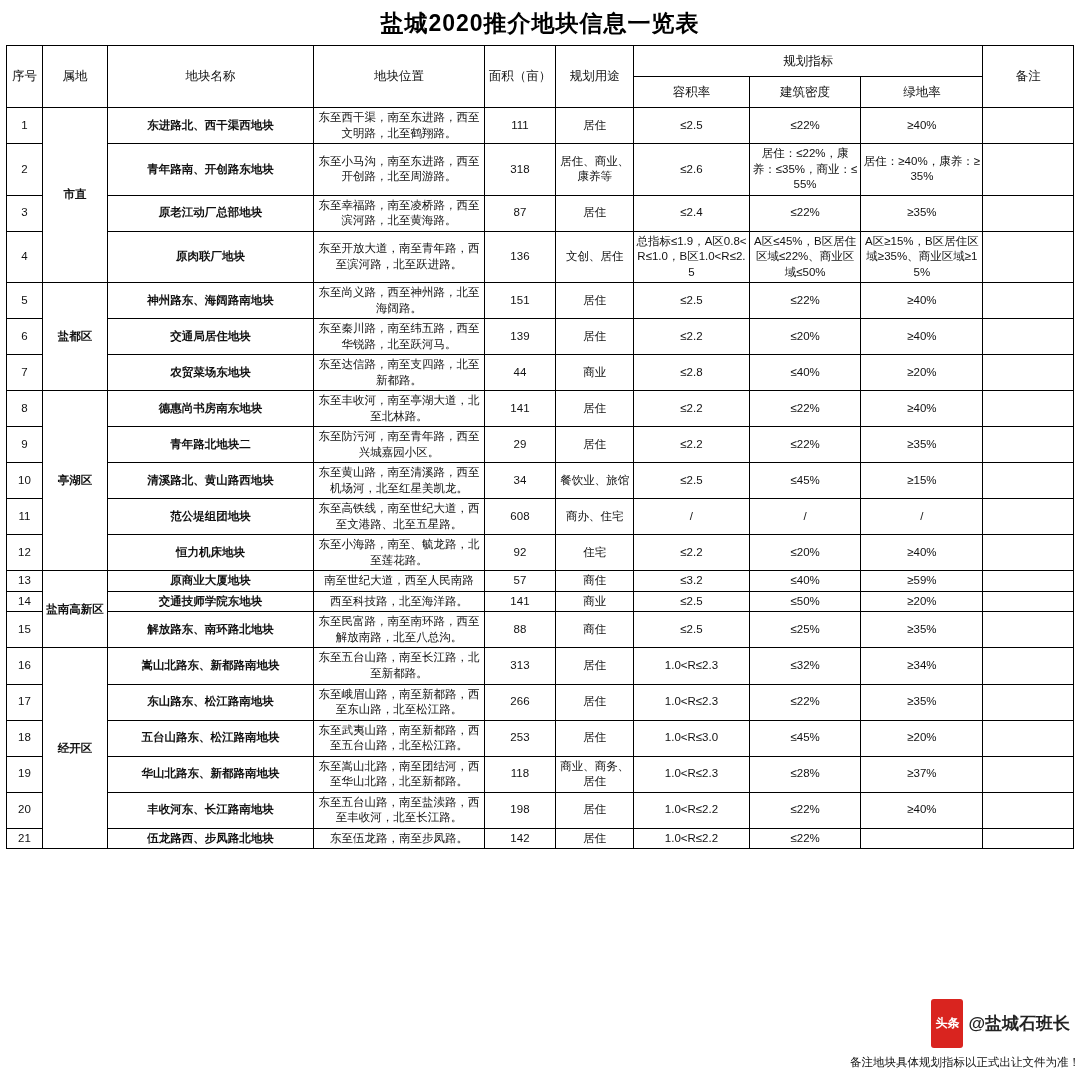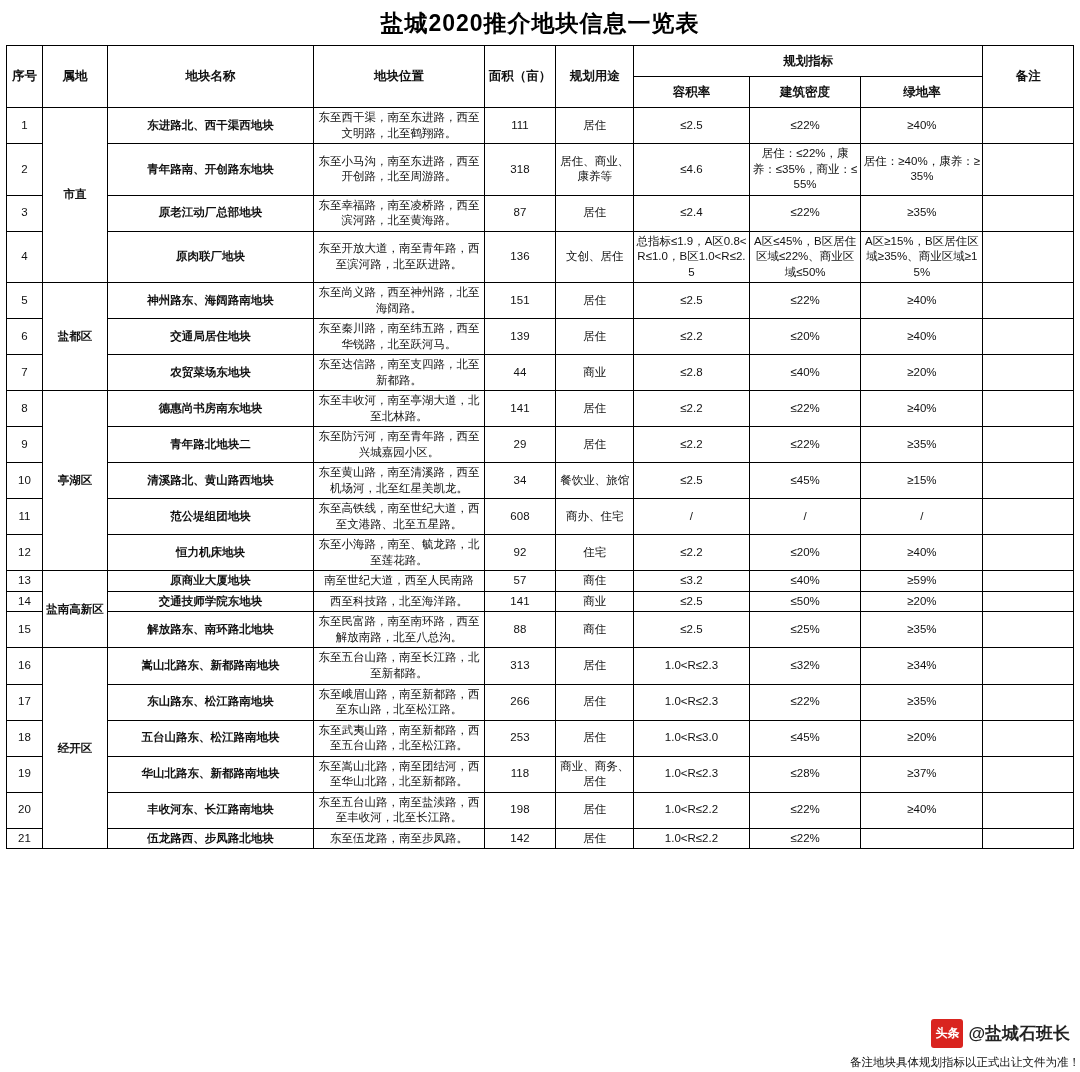--- a/index.html
+++ b/index.html
@@ -34,21 +34,21 @@
     border: 1px solid #000;
     text-align: center;
     vertical-align: middle;
     font-size: 11.5px;
     line-height: 1.35;
     padding: 2px 2px;
     color: #111;
     word-break: break-all;
   }
   table.land-table th {
-    font-weight: bold;
+    font-weight: normal;
     font-size: 12.5px;
     height: 26px;
   }
   .col-seq   { width: 34px; }
   .col-belong{ width: 62px; }
   .col-name  { width: 196px; }
   .col-loc   { width: 162px; }
   .col-area  { width: 68px; }
   .col-use   { width: 74px; }
   .col-far   { width: 110px; }
@@ -78,21 +78,21 @@
     display: flex;
     align-items: center;
     gap: 5px;
   }
   .wm-badge {
     display: inline-block;
     background: #d9241f;
     color: #fff;
     font-size: 12px;
     font-weight: bold;
-    padding: 6px 4px;
+    padding: 16px 4px;
     border-radius: 3px;
     letter-spacing: 0px;
   }
 </style>
 </head>
 <body>
 
 <div class="page-title">盐城2020推介地块信息一览表</div>
 
 <table class="land-table">
@@ -137,21 +137,21 @@
         <td class="small">≤22%</td>
         <td class="small">≥40%</td>
         <td></td>
       </tr>
       <tr>
         <td>2</td>
         <td class="bold-name">青年路南、开创路东地块</td>
         <td class="loc">东至小马沟，南至东进路，西至开创路，北至周游路。</td>
         <td class="red">318</td>
         <td>居住、商业、康养等</td>
-        <td class="small">≤4.6</td>
+        <td class="small">≤2.6</td>
         <td class="small">居住：≤22%，康养：≤35%，商业：≤55%</td>
         <td class="small">居住：≥40%，康养：≥35%</td>
         <td></td>
       </tr>
       <tr>
         <td>3</td>
         <td class="bold-name">原老江动厂总部地块</td>
         <td class="loc">东至幸福路，南至凌桥路，西至滨河路，北至黄海路。</td>
         <td>87</td>
         <td>居住</td>

